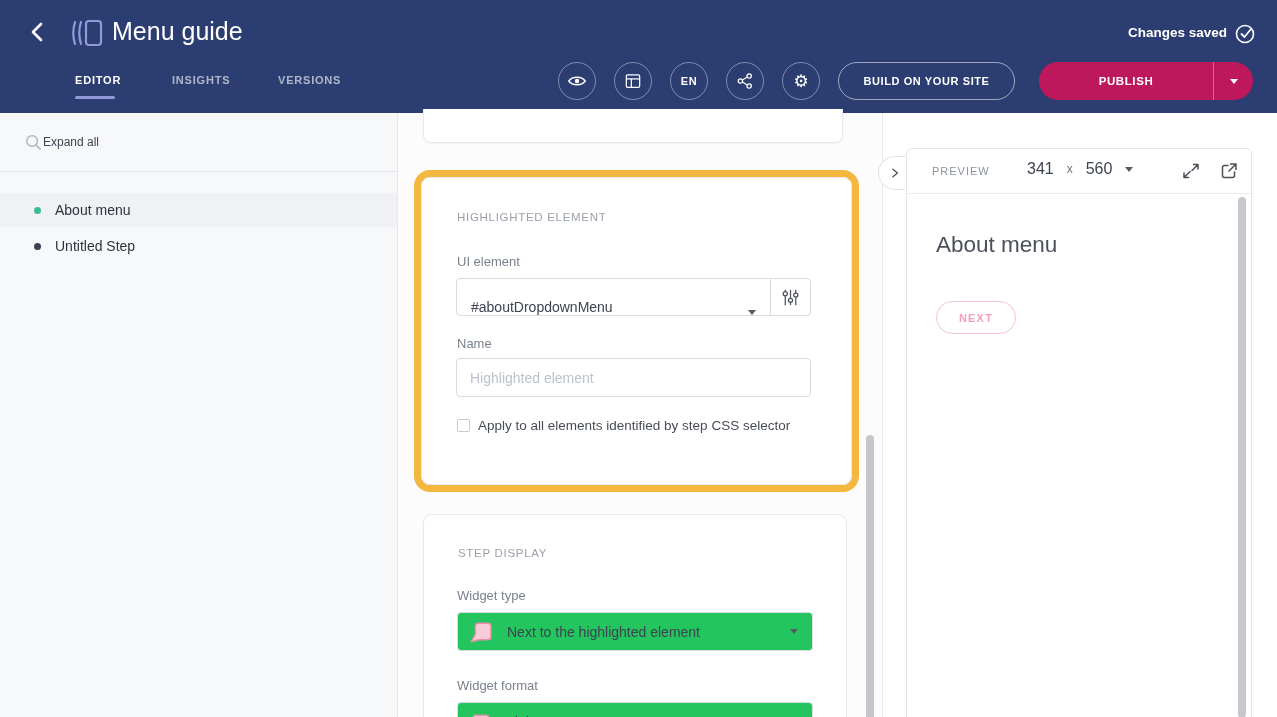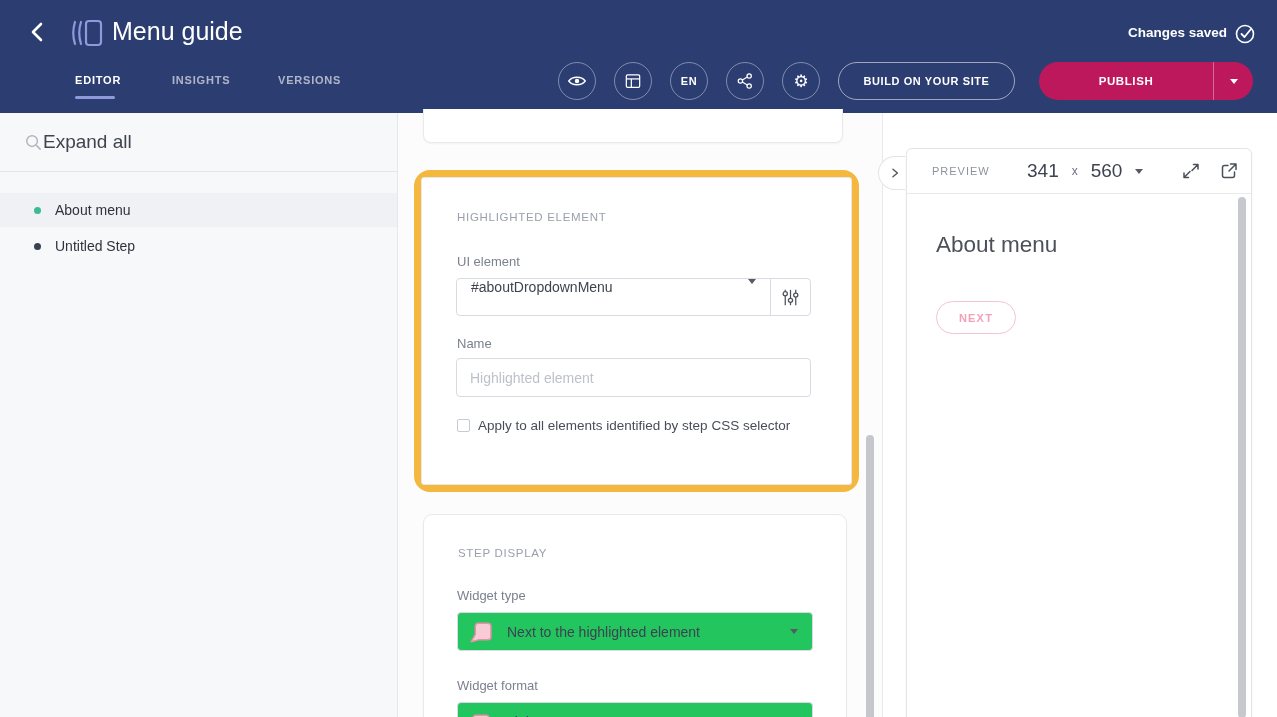--- a/index.html
+++ b/index.html
@@ -42,40 +42,40 @@
   .publish-caret .caret-down { border-top-color:#fff; }
 
   
   .sidebar { position:absolute; left:0; top:113px; width:398px; bottom:0; background:#f7f8fa;
              border-right:1px solid #e7e8ec; }
   .search-row { position:absolute; left:0; top:0; width:100%; height:59px; border-bottom:1px solid #e5e6ea;
                 display:flex; align-items:center; padding:0 24px; }
   .search-input { flex:1; border:none; background:none; outline:none; font-size:14px; color:#3c414c;
                   margin-left:12px; font-family:inherit; }
   .search-input::placeholder { color:#b9bdc6; }
-  .expand-all { font-size:19px; color:#3f4450; background:none; border:none; cursor:pointer; font-family:inherit; }
+  .expand-all { font-size:12px; color:#3f4450; background:none; border:none; cursor:pointer; font-family:inherit; }
   .step-list { position:absolute; left:0; top:80px; width:100%; }
   .step-item { display:flex; align-items:center; height:34px; padding-left:34px; margin-bottom:2px; cursor:pointer; }
   .step-item.selected { background:#f0f1f4; }
   .bullet { width:7px; height:7px; border-radius:50%; margin-right:14px; }
   .step-label { font-size:14px; color:#2e333e; }
 
   
   .main { position:absolute; left:398px; top:113px; width:484px; bottom:0; background:#fcfcfd; }
   .card-partial-top { position:absolute; left:25px; top:-4px; width:420px; height:34px; background:#fff;
                       border:1px solid #e9eaee; border-top:none; border-radius:0 0 8px 8px;
                       box-shadow:0 1px 2px rgba(40,45,60,0.05); }
   .hl-wrap { position:absolute; left:16px; top:57px; width:445px; height:322px;
              border:7px solid #F4B83F; border-radius:16px; }
-  .hl-card { position:absolute; inset:0; background:#fff; border:1px solid #e7e8ec; border-radius:3px; }
+  .hl-card { position:absolute; inset:0; background:#fff; border:1px solid #e7e8ec; border-radius:9px; }
   .sec-title { position:absolute; left:35px; font-size:11.5px; color:#9aa0ab; letter-spacing:0.7px; font-weight:400; }
   .fld-label { position:absolute; left:35px; font-size:13px; color:#7b828e; }
   .select-group { position:absolute; left:34px; top:100px; width:355px; height:38px;
                   border:1px solid #d8dbe1; border-radius:4px; background:#fff; display:flex; }
-  .select-main { flex:1; display:flex; align-items:flex-start; padding:0 14px; cursor:pointer; }
+  .select-main { flex:1; display:flex; align-items:flex-end; padding:0 14px; cursor:pointer; }
   .select-value { flex:1; font-size:14px; color:#3d4350; }
   .settings-sq { width:40px; border-left:1px solid #d8dbe1; display:flex; align-items:center;
                  justify-content:center; background:none; border-top:none; border-right:none; border-bottom:none; cursor:pointer; }
   .text-input { position:absolute; left:34px; top:180px; width:355px; height:39px; border:1px solid #d8dbe1;
                 border-radius:4px; padding:0 13px; font-size:14px; color:#3d4350; font-family:inherit; outline:none; }
   .text-input::placeholder { color:#bcc1ca; }
   .chk-row { position:absolute; left:35px; top:240px; display:flex; align-items:center; cursor:pointer; }
   .chk-box { width:13px; height:13px; border:1px solid #c6cad2; border-radius:2px; background:#fff; margin-right:8px; }
   .chk-label { font-size:13.5px; color:#484d58; }
 
@@ -91,21 +91,21 @@
   .rightzone { position:absolute; left:882px; top:113px; right:0; bottom:0; background:#fff; border-left:1px solid #e8e9ed;padding-left:20px; }
   .collapse-btn { position:absolute; left:878px; top:156px; width:27px; height:34px; background:#fff;
                   border:1px solid #e2e4e8; border-right:none; border-radius:17px 0 0 17px; cursor:pointer;
                   display:flex; align-items:center; justify-content:center; padding-left:5px; }
   .preview-card { position:absolute; left:23px; top:35px; width:346px; bottom:-6px; background:#fff;
                   border:1px solid #e3e5e9; border-radius:6px 6px 0 0; box-shadow:0 1px 3px rgba(40,45,60,0.05); }
   .preview-head { position:relative; height:45px; border-bottom:1px solid #e9eaee; }
   .preview-title { position:absolute; left:25px; top:16px; font-size:11px; letter-spacing:1px; color:#8d939e; }
   .size-select { position:absolute; left:120px; top:11px; display:flex; align-items:center; gap:13px;
                  background:none; border:none; cursor:pointer; font-family:inherit; }
-  .size-num { font-size:19px; color:#3d4350; }
+  .size-num { font-size:16px; color:#3d4350; }
   .size-x { font-size:12px; color:#6b7280; }
   .icon-btn { position:absolute; top:12px; width:22px; height:22px; background:none; border:none; cursor:pointer; padding:0; }
   .pv-expand { left:273px; } .pv-open { left:311px; }
   .pv-step-title { position:absolute; left:29px; top:83px; font-size:22.5px; font-weight:400; color:#4b505a; }
   .pv-next { position:absolute; left:29px; top:152px; width:80px; height:33px; border-radius:17px;
              border:1px solid #f4c3d0; background:#fff; color:#f2a2b8; font-size:11px; font-weight:700;
              letter-spacing:1.2px; cursor:pointer; }
   .pv-scrollbar { position:absolute; left:331px; width:8px; top:48px; bottom:4px; background:#c6c8ce;
                   border-radius:4px; cursor:pointer; }
 </style>

